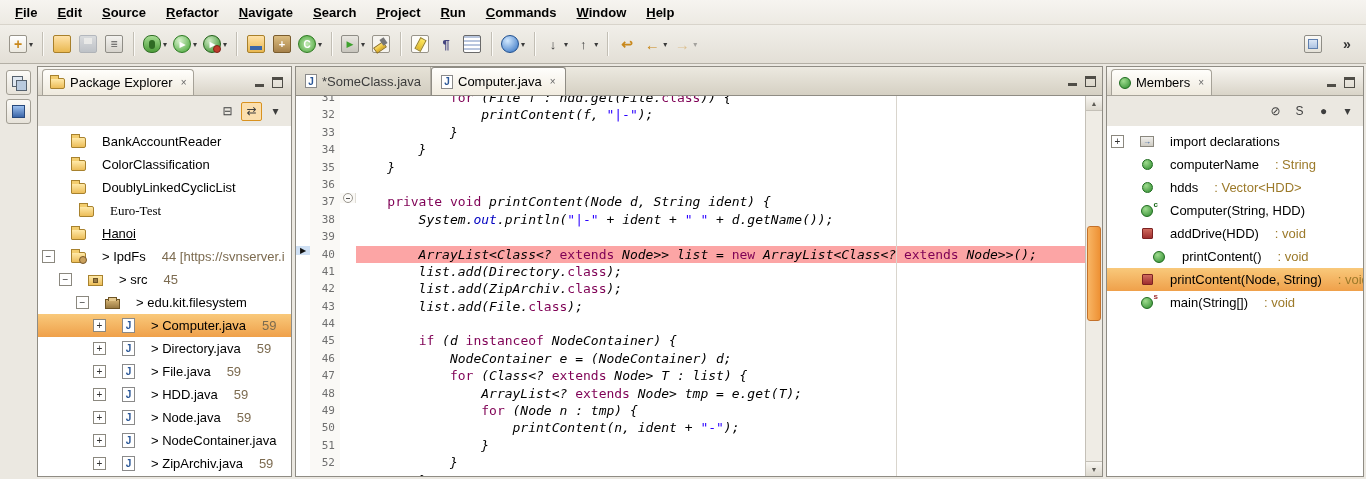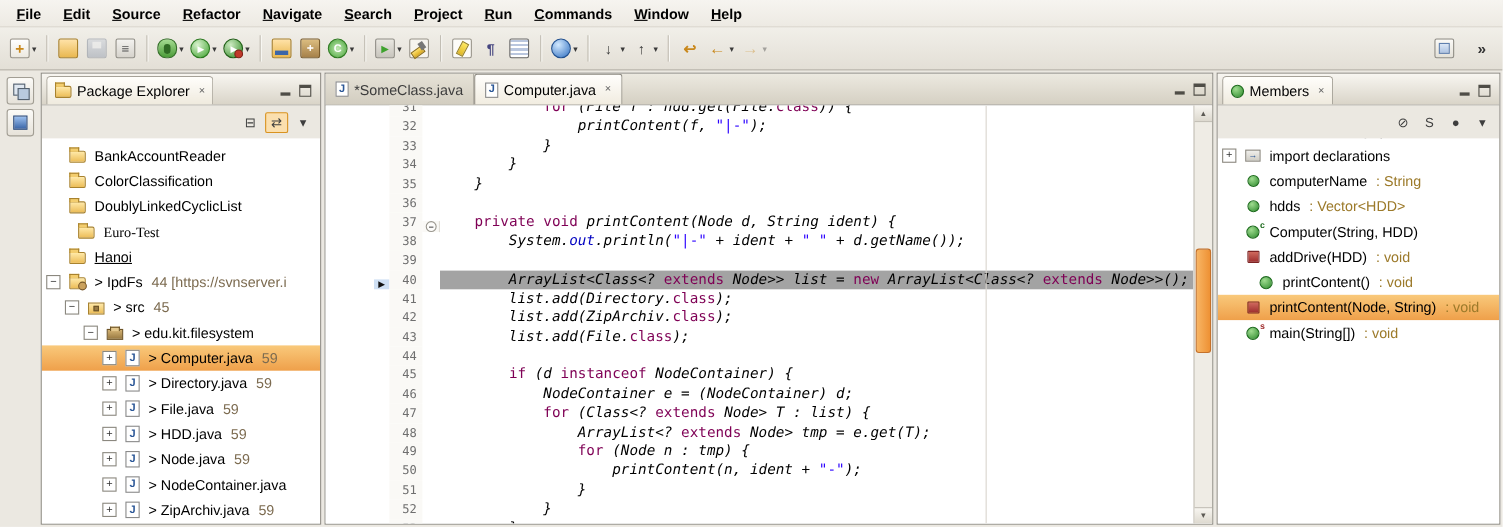--- a/index.html
+++ b/index.html
@@ -103,21 +103,21 @@
 
   .vtools { height:30px; background:#ebe8e1; display:flex; justify-content:flex-end; align-items:center;
             gap:3px; padding:0 5px; flex:none; }
   .vt { min-width:21px; height:19px; display:flex; align-items:center; justify-content:center;
         font-size:12px; color:#3e3e3e; border:1px solid transparent; border-radius:2px; padding:0 2px; }
   .vt.active { background:#fbdfae; border-color:#d9921f; }
   .vt.small { font-size:14px;margin-top:36px; }
 
   
   .tree, .mlist { flex:1; background:#fff; overflow:hidden; padding-top:4px; }
-  .trow, .mrow { height:23px; display:flex; align-items:center; gap:8px; white-space:nowrap; padding-right:4px; }
+  .trow, .mrow { height:23px; display:flex; align-items:center; gap:16px; white-space:nowrap; padding-right:4px; }
   .trow.sel, .mrow.sel { background:linear-gradient(#f9c97b,#efa04a); }
   .expander { width:13px; height:13px; flex:none; border:1px solid #8b887f; background:#fff;
               font-size:10px; line-height:11px; text-align:center; color:#333; }
   .expander.hidden { visibility:hidden; }
   .tlabel, .mlabel { color:#000; }
   .tdeco, .mdeco { color:#7c6b50; }
   .mdeco { color:#9c7a2a; }
 
   .ticon { flex:none; position:relative; }
   .icon-folder, .icon-project { width:15px; height:11px; background:linear-gradient(#ffe9a8,#ecbd58);
@@ -152,31 +152,31 @@
   .etab { height:28px; display:flex; align-items:center; gap:5px; padding:0 9px; white-space:nowrap;
           border-right:1px solid #b3afa5; background:linear-gradient(#e6e2d7,#d2cdc0); color:#3c3c3c; }
   .etab.active { background:linear-gradient(#fffefc,#f1ece0); color:#000; border:1px solid #8f8c84;
                  border-bottom:none; border-radius:3px 3px 0 0; }
   .etab .icon-jfile { width:12px; height:14px; }
   .etabbar .vbtns { padding-bottom:8px; padding-right:6px; }
 
   .econtent { flex:1; display:flex; min-height:0; position:relative; background:#fff; }
   .ecode { flex:1; position:relative; overflow:hidden; background:#fff; }
   .code-lines { margin-top:-7px; }
-  .cline { display:flex; height:17.4px; align-items:flex-end;padding-left:44px; }
+  .cline { display:flex; height:17.4px; align-items:flex-start; }
   .ann { width:14px; flex:none; background:#faf9f6; display:flex; align-items:center; justify-content:center; }
   .caret-arrow { font-size:8px; color:#111; }
   .lnum { width:30px; flex:none; text-align:right; padding-right:5px; color:#6f6f6f;
           font:11px/17.4px "DejaVu Sans Mono", monospace; background:#faf9f6; }
   .fold { width:16px; flex:none; background:#faf9f6; border-right:1px solid #e0ddd6;
           display:flex; align-items:center; justify-content:center; }
   .foldm { width:10px; height:10px; border:1px solid #9a978f; border-radius:50%; background:#fdfcfa; position:relative; }
   .foldm::after { content:""; position:absolute; left:2px; right:2px; top:4px; height:1px; background:#555; }
   .ctext { flex:1; font:13px/17.4px "DejaVu Sans Mono", monospace; white-space:pre; }
-  .cline.cur .ctext { background:#a3a3a3; }
+  .cline.cur .ctext { background:#fca5a5; }
   .cline.cur .ann { background:#cfe0f4; }
   .c-p { color:#000;font-style:italic; }
   .c-k { color:#7f0055; font-weight:normal; }
   .c-s { color:#2a00ff; }
   .c-st { color:#0000c0; font-style:italic; }
   .margin-line { position:absolute; left:600px; top:0; bottom:0; width:1px; background:#d9d5cd; pointer-events:none; }
 
   .escroll { width:17px; flex:none; background:#efece5; border-left:1px solid #c4c0b7; position:relative; }
   .sb-arrow { height:15px; display:flex; align-items:center; justify-content:center; font-size:7px; color:#5c5a54;
               background:linear-gradient(#f7f5f0,#ddd9cf); border-bottom:1px solid #c4c0b7; }

